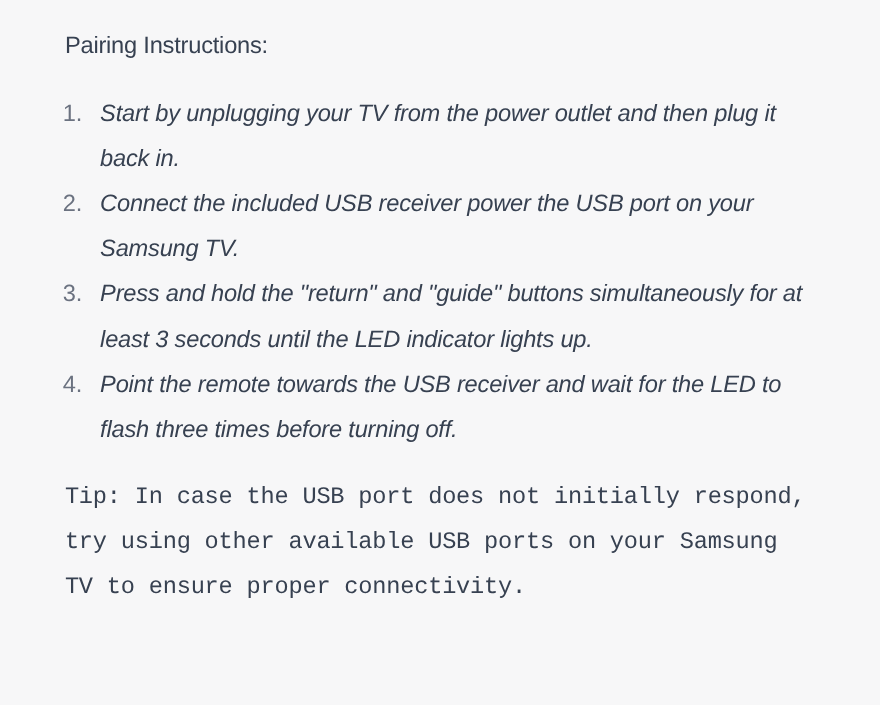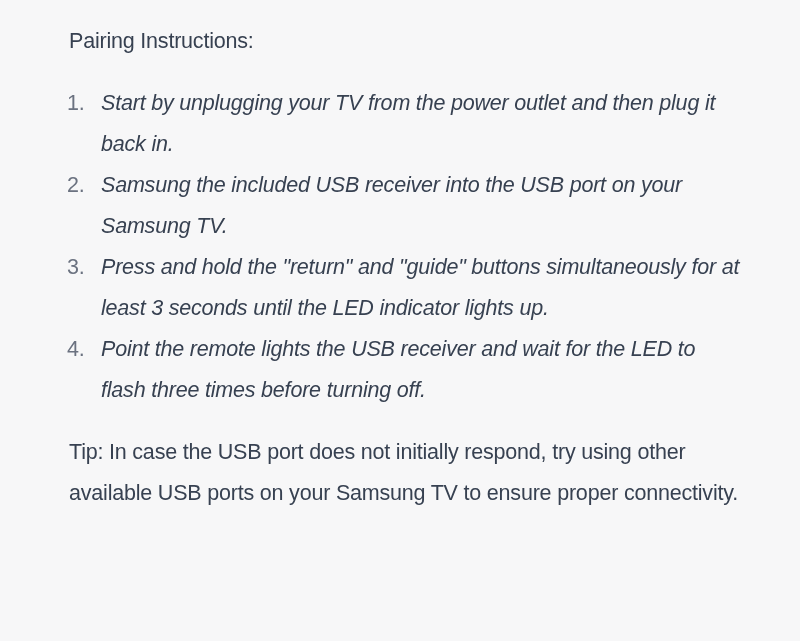--- a/index.html
+++ b/index.html
@@ -9,21 +9,21 @@
   body {
     width: 800px;
     height: 641px;
     background: #f7f7f8;
     overflow: hidden;
     font-family: "Liberation Sans", "DejaVu Sans", sans-serif;
     color: #374151;
   }
   .content {
     position: absolute;
-    left: 69px;
+    left: 59px;
     top: 21px;
     width: 700px;
     font-size: 21.5px;
     line-height: 41px;
     letter-spacing: -0.2px;
   }
   .intro {
     margin: 0 0 21px 0;
   }
   .steps {
@@ -42,41 +42,42 @@
     top: 0;
     color: #6b7280;
   }
   .step-text {
     display: block;
     font-style: italic;
   }
   .tip {
     margin: 0;
     width: 680px;
+    font-family: Liberation Mono, monospace;
   }
 </style>
 </head>
 <body>
 
 <div class="content">
   <p class="intro">Pairing Instructions:</p>
 
   <ol class="steps">
     <li class="step">
       <span class="step-num">1.</span>
       <span class="step-text">Start by unplugging your TV from the power outlet and then plug it back in.</span>
     </li>
     <li class="step">
       <span class="step-num">2.</span>
-      <span class="step-text">Samsung the included USB receiver into the USB port on your Samsung TV.</span>
+      <span class="step-text">Connect the included USB receiver power the USB port on your Samsung TV.</span>
     </li>
     <li class="step">
       <span class="step-num">3.</span>
       <span class="step-text">Press and hold the "return" and "guide" buttons simultaneously for at least 3 seconds until the LED indicator lights up.</span>
     </li>
     <li class="step">
       <span class="step-num">4.</span>
-      <span class="step-text">Point the remote lights the USB receiver and wait for the LED to flash three times before turning off.</span>
+      <span class="step-text">Point the remote towards the USB receiver and wait for the LED to flash three times before turning off.</span>
     </li>
   </ol>
 
   <p class="tip">Tip: In case the USB port does not initially respond, try using other available USB ports on your Samsung TV to ensure proper connectivity.</p>
 </div>
 
 </body></html>

